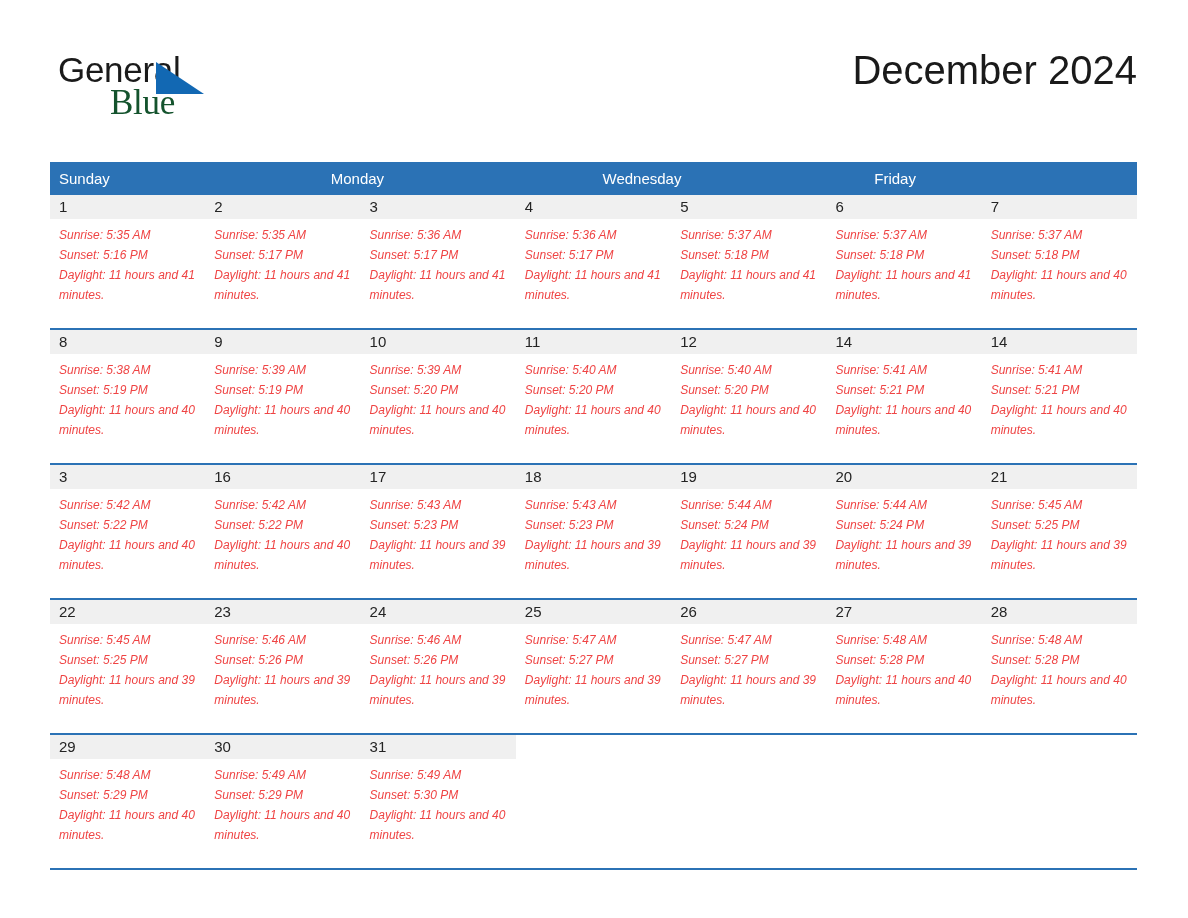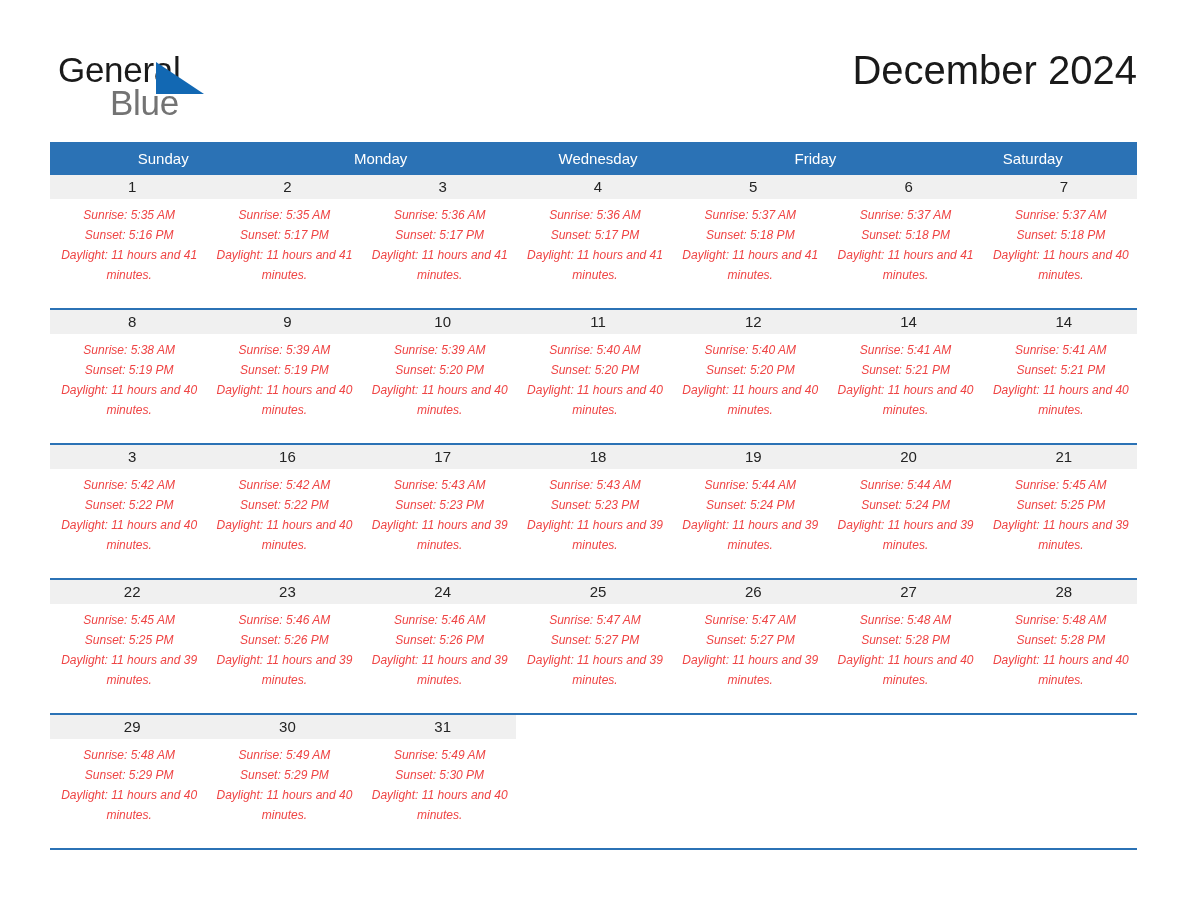--- a/index.html
+++ b/index.html
@@ -51,23 +51,24 @@
     height: 32px;
     background: #1268b3;
     clip-path: polygon(0 0, 100% 100%, 0 100%);
   }
   .brand-blue {
     position: absolute;
     left: 52px;
     top: 33px;
     font-size: 35px;
     letter-spacing: -0.3px;
-    color: #737373;
+    color: #14532d;
     line-height: 40px;
     white-space: nowrap;
+    font-family: Liberation Serif, serif;
   }
 
   .title-block {
     position: absolute;
     right: 0;
     top: 0;
   }
   .cal-title {
     font-size: 40px;
     font-weight: normal;
@@ -81,23 +82,22 @@
     color: #1a1a1a;
     line-height: 34px;
     margin-top: 8px;
     white-space: nowrap;
   }
 
   
   .calendar {
     position: absolute;
     left: 50px;
-    top: 142px;
+    top: 162px;
     width: 1087px;
-    text-align: center;
   }
   .weekday-row {
     display: flex;
     width: 100%;
     height: 33px;
     background: #2b72b5;
   }
   .weekday {
     flex: 1 1 0;
     min-width: 0;
@@ -168,21 +168,20 @@
     </div>
 
   </div>
 
   <div class="calendar">
     <div class="weekday-row">
       <div class="weekday">Sunday</div>
       <div class="weekday">Monday</div>
       <div class="weekday">Wednesday</div>
       <div class="weekday">Friday</div>
-      <div class="weekday">Saturday</div>
     </div>
 
     <div id="weeks-container">
         <div class="week-row first">
           <div class="day-cell">
             <div class="daynum-band"><span class="daynum">1</span></div>
             <div class="day-info">
               <div>Sunrise: 5:35 AM</div>
               <div>Sunset: 5:16 PM</div>
               <div class="wrap">Daylight: 11 hours and 41 minutes.</div>

